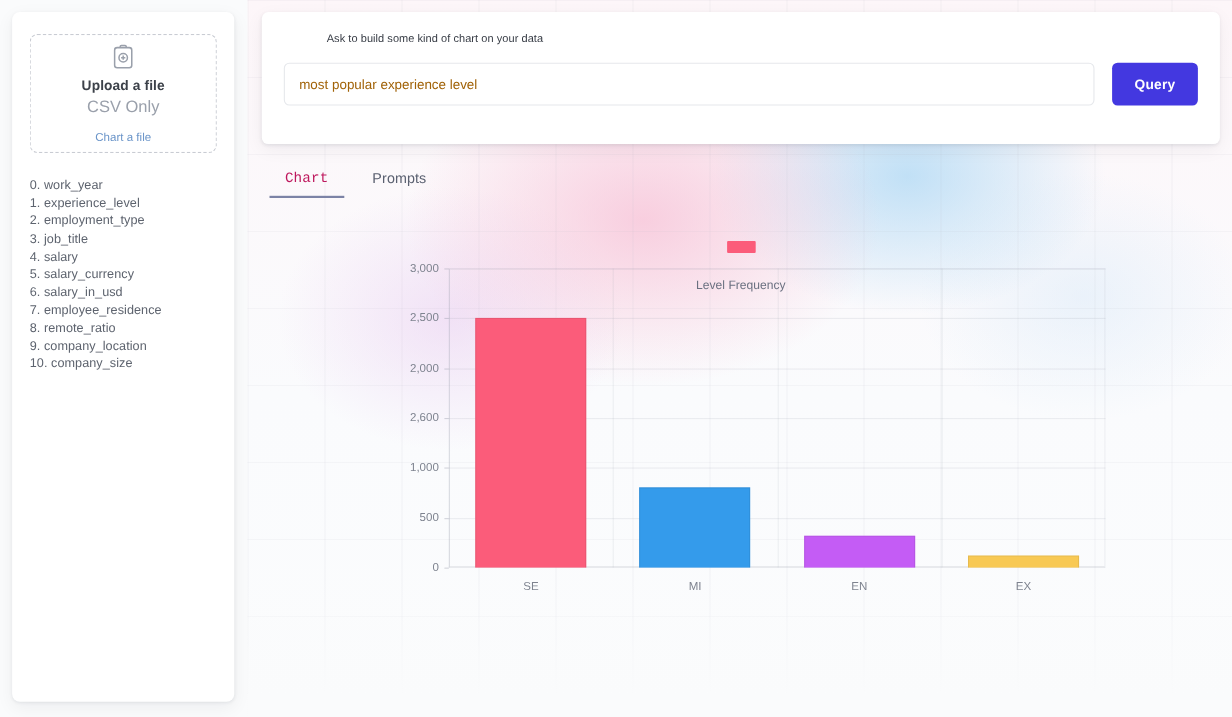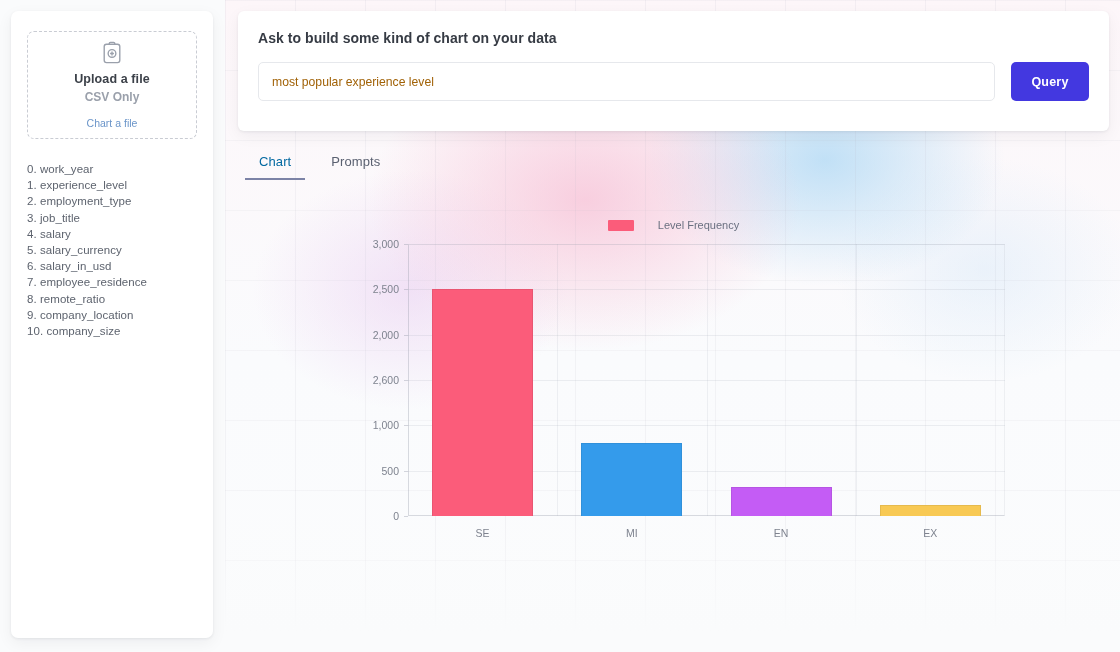--- a/index.html
+++ b/index.html
@@ -101,24 +101,23 @@
   }
 
   .dz-title {
     font-size: 12.5px;
     font-weight: 700;
     color: #3c4149;
     letter-spacing: .1px;
   }
 
   .dz-sub {
-    font-size: 12px;
+    font-size: 15px;
     color: #9aa0ab;
     margin-top: 3px;
-    font-weight: bold;
   }
 
   .dz-link {
     font-size: 10.5px;
     color: #6b95c9;
     margin-top: 12px;
     text-decoration: none;
   }
 
   .col-list {
@@ -142,24 +141,25 @@
     width: 871px;
     height: 120px;
     background: #ffffff;
     border-radius: 6px;
     box-shadow: 0 1px 3px rgba(20,25,40,0.07), 0 5px 16px rgba(20,25,40,0.05);
     z-index: 5;
     padding: 19px 20px 0 20px;
   }
 
   .query-label {
-    font-size: 14px;
-    font-weight: 700;
+    font-size: 10px;
+    font-weight: 400;
     color: #363b44;
     letter-spacing: .05px;
+    margin-left: 39px;
   }
 
   .query-row {
     display: flex;
     align-items: center;
     gap: 16px;
     margin-top: 16px;
   }
 
   .query-input {
@@ -204,22 +204,23 @@
     color: #5a6070;
     padding: 4px 14px 9px 14px;
     cursor: pointer;
     letter-spacing: .1px;
     border-bottom: 2px solid transparent;
     background: transparent;
     font-family: "Liberation Sans", sans-serif;
   }
 
   .tab.active {
-    color: #0369a1;
+    color: #be185d;
     border-bottom-color: #7c83a6;
+    font-family: Liberation Mono, monospace;
   }
 
   
   .chart-wrap {
     position: absolute;
     left: 238px;
     top: 195px;
     width: 871px;
     height: 370px;
     z-index: 3;
@@ -227,20 +228,21 @@
 
   .legend {
     position: absolute;
     left: 0;
     top: 24px;
     width: 100%;
     display: flex;
     justify-content: center;
     align-items: center;
     gap: 24px;
+    flex-direction: column;
   }
 
   .legend-swatch {
     width: 26px;
     height: 11px;
     border-radius: 1px;
   }
 
   .legend-text {
     font-size: 11px;

